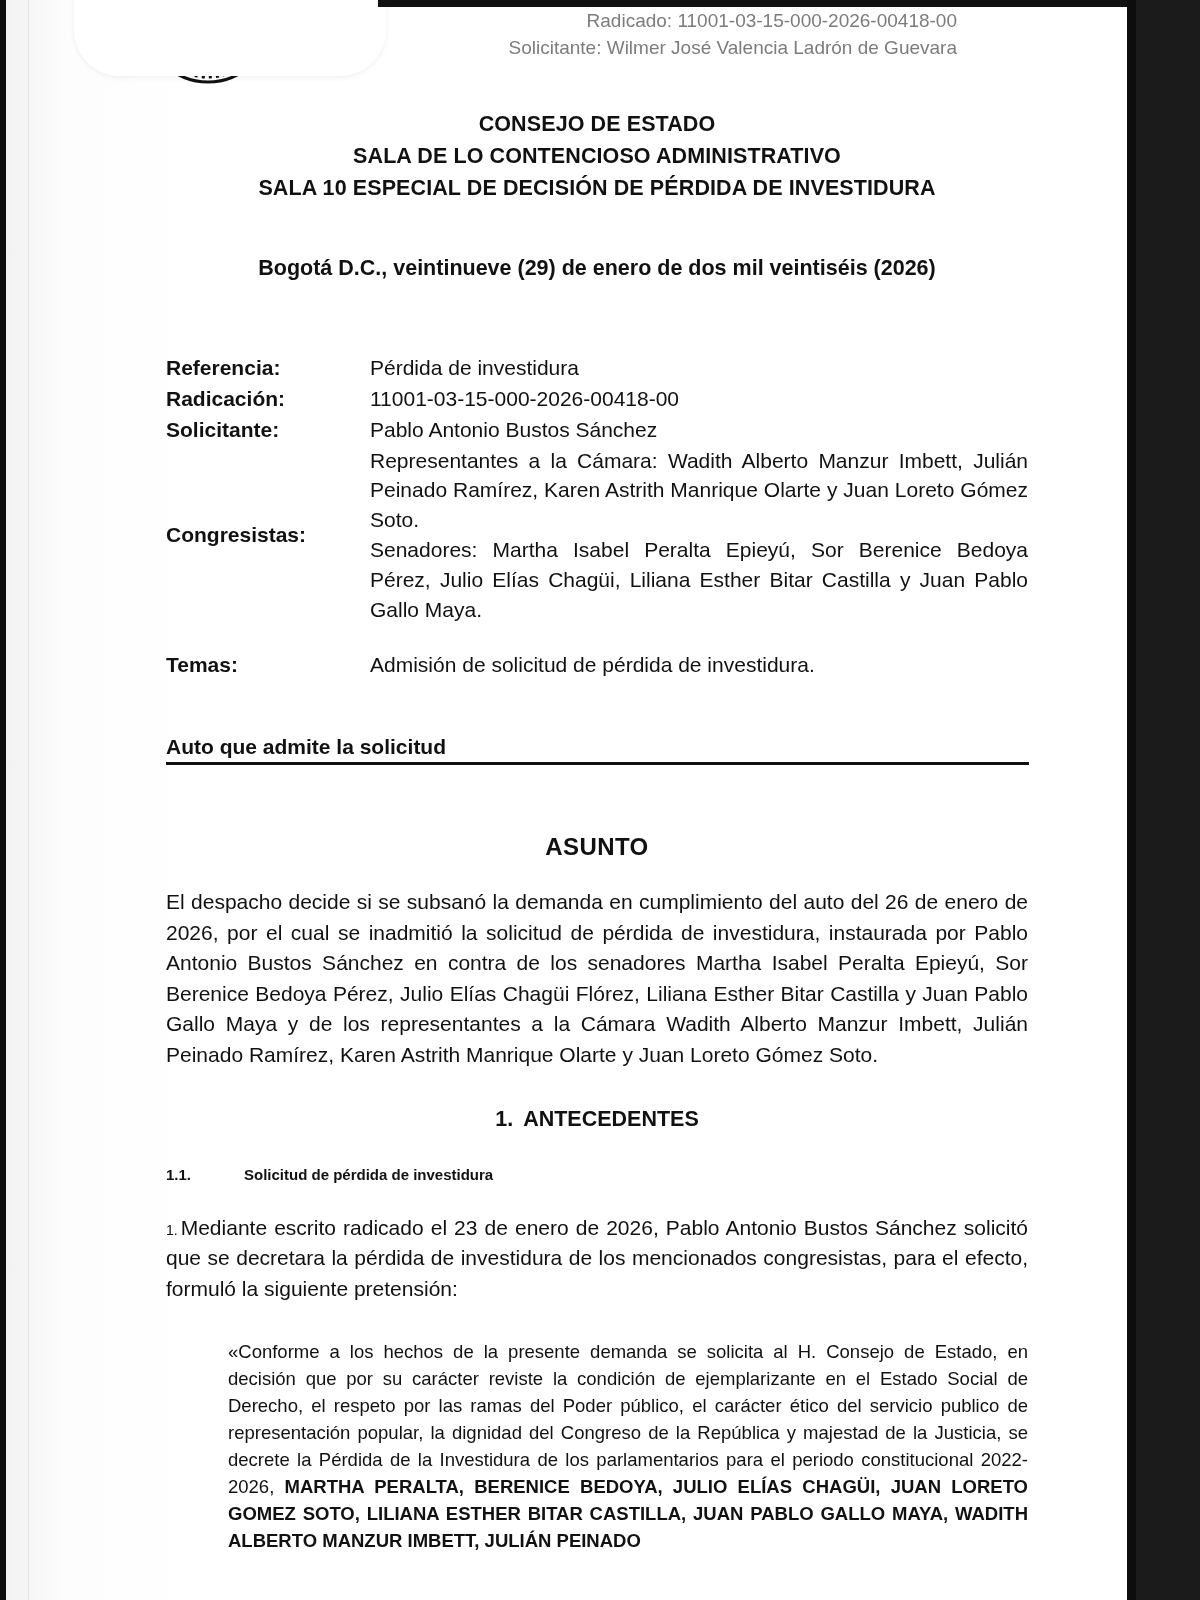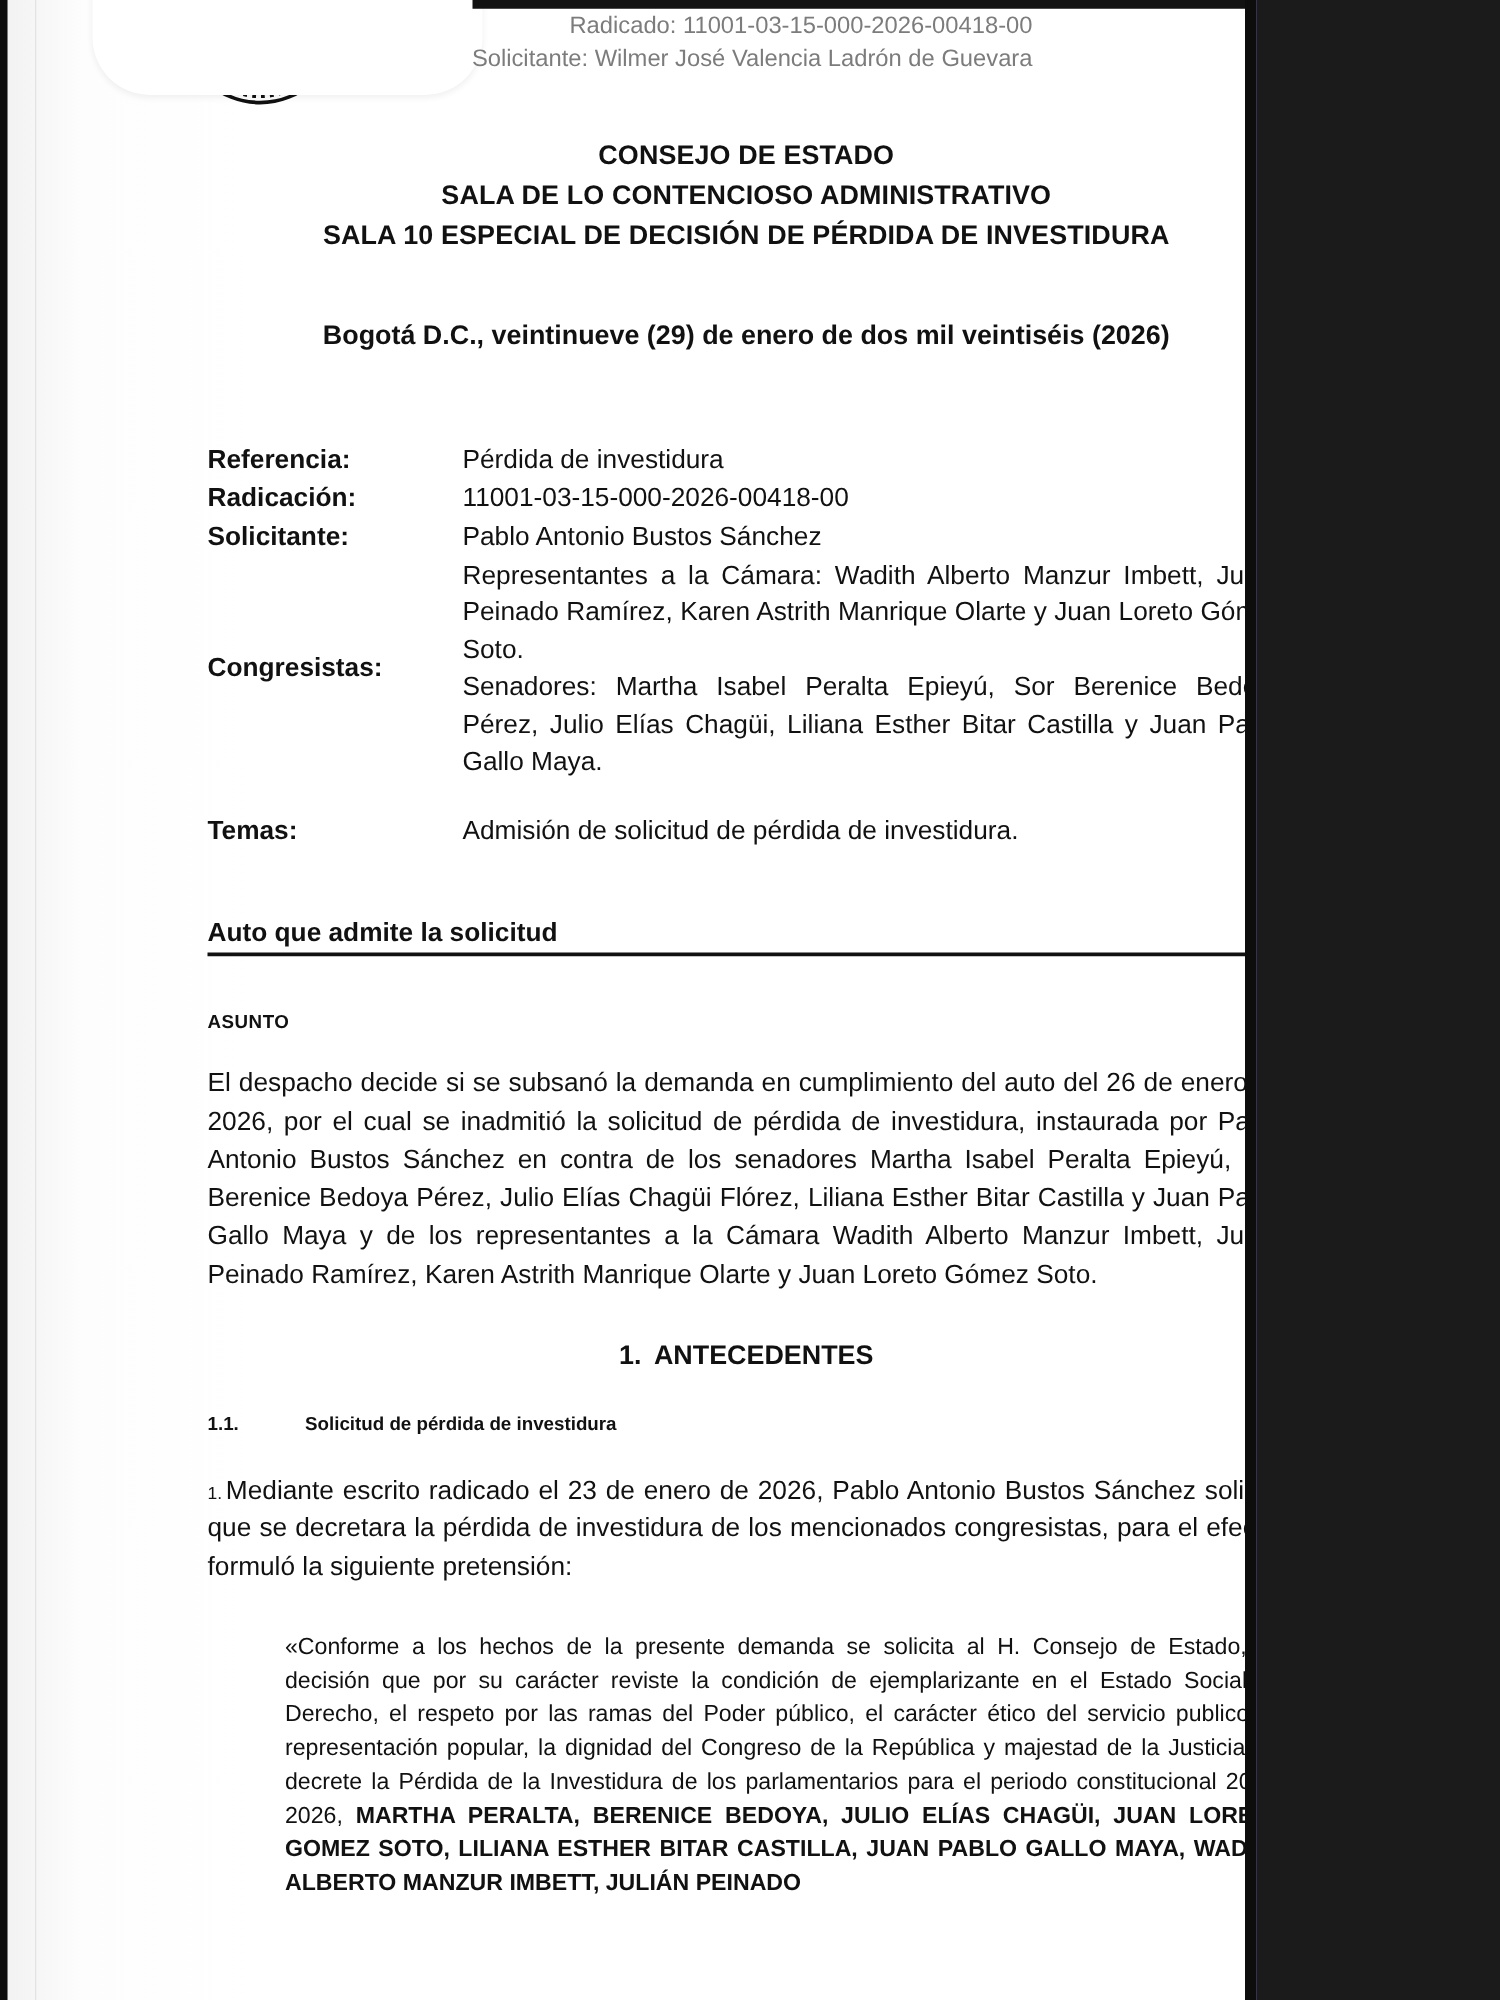--- a/index.html
+++ b/index.html
@@ -12,23 +12,23 @@
     width: 1200px;
     height: 1600px;
     overflow: hidden;
     font-family: "Liberation Sans", sans-serif;
     -webkit-font-smoothing: antialiased;
   }
 
   
   #screen {
     position: relative;
-    width: 1005px;
+    width: 1136px;
     height: 1600px;
-    background: #c4b5fd;
+    background: #22c55e;
   }
 
   
   .edge-strip {
     position: absolute;
     top: 0;
     bottom: 0;
     background: #0d0d0d;
     z-index: 40;
   }
@@ -180,23 +180,24 @@
   .auto-heading .rule {
     position: absolute;
     left: 0;
     right: -1px;
     bottom: 0;
     height: 3px;
     background: #111111;
   }
 
   .center-heading {
-    margin-top: 44px;
-    font-weight: bold;
-    font-size: 15px;
+    margin-top: 68px;
+    text-align: center;
+    font-weight: bold;
+    font-size: 24px;
     letter-spacing: 0.4px;
   }
 
   .body-par {
     margin-top: 26px;
     font-size: 21px;
     line-height: 1.455;
     text-align: justify;
   }
 

